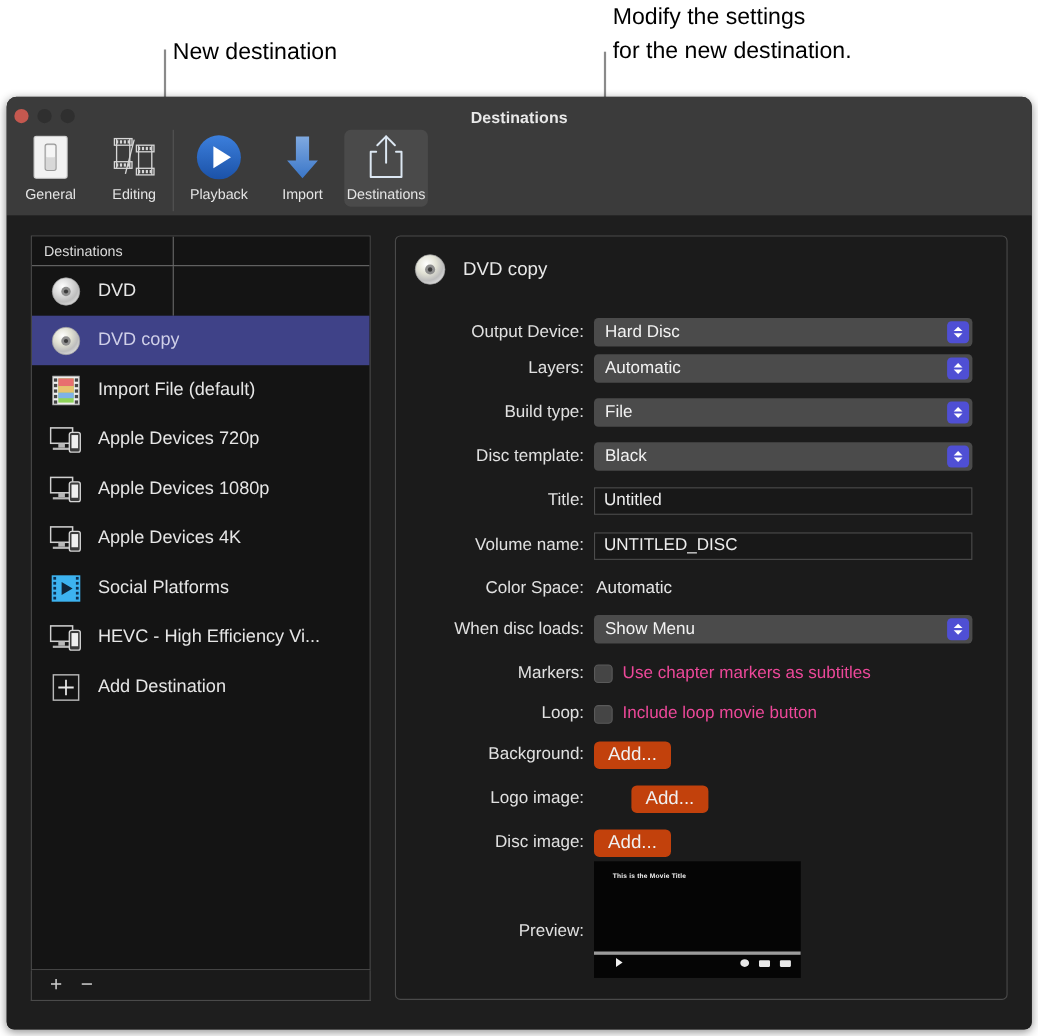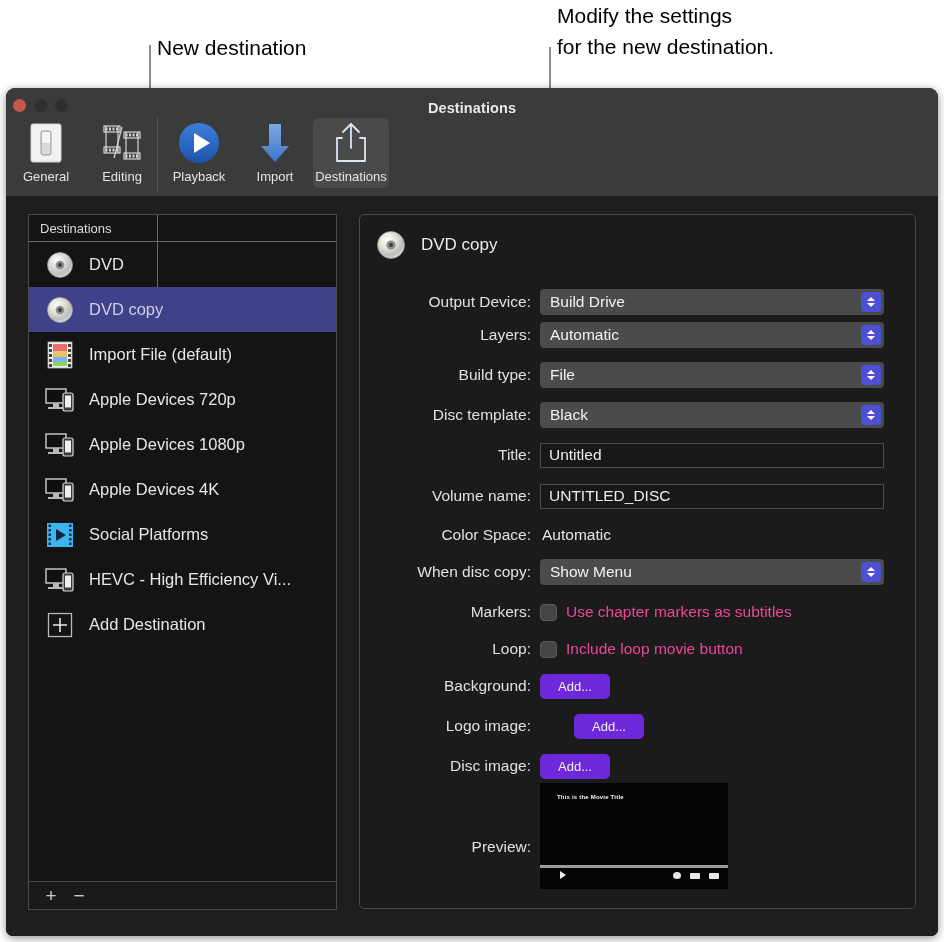--- a/index.html
+++ b/index.html
@@ -201,24 +201,24 @@
     background: #454545;
     border-radius: 4px;
     border: 1px solid #5a5a5a;
     box-sizing: border-box;
     margin-right: 9px;
   }
   .cbox-lbl { color: #ec4899; font-size: 15.5px; }
 
   .addbtn {
     height: 25px; min-width: 70px;
-    background: #6d28d9;
+    background: #c2410c;
     border-radius: 5px;
     display: flex; align-items: center; justify-content: center;
-    color: #f0f0f0; font-size: 13px;
+    color: #f0f0f0; font-size: 17px;
     padding: 0 2px;
     box-sizing: border-box;
   }
 
   
   #prow { position: absolute; left: 0; top: 780px; width: 557px; display: flex; }
   #prow .flabel { padding-top: 55px; }
   #preview {
     width: 188px; height: 106px;
     background: #050505;
@@ -548,21 +548,21 @@
               <circle cx="15" cy="15" r="2" fill="#3a3a3a"></circle>
             </svg>
           </span>
           <span class="txt">DVD copy</span>
         </div>
 
         <div class="frow" style="top:73px;">
           <div class="flabel">Output Device:</div>
           <div class="fctl">
             <div class="popup">
-              <span>Build Drive</span>
+              <span>Hard Disc</span>
               <span class="stepper">
                 <i class="chev up"></i>
                   <i class="chev down"></i>
               </span>
             </div>
           </div>
         </div>
 
         <div class="frow" style="top:106px;">
           <div class="flabel">Layers:</div>
@@ -622,21 +622,21 @@
         </div>
 
         <div class="frow" style="top:306px;">
           <div class="flabel">Color Space:</div>
           <div class="fctl">
             <span class="statictext">Automatic</span>
           </div>
         </div>
 
         <div class="frow" style="top:343px;">
-          <div class="flabel">When disc copy:</div>
+          <div class="flabel">When disc loads:</div>
           <div class="fctl">
             <div class="popup">
               <span>Show Menu</span>
               <span class="stepper">
                 <i class="chev up"></i>
                   <i class="chev down"></i>
               </span>
             </div>
           </div>
         </div>

